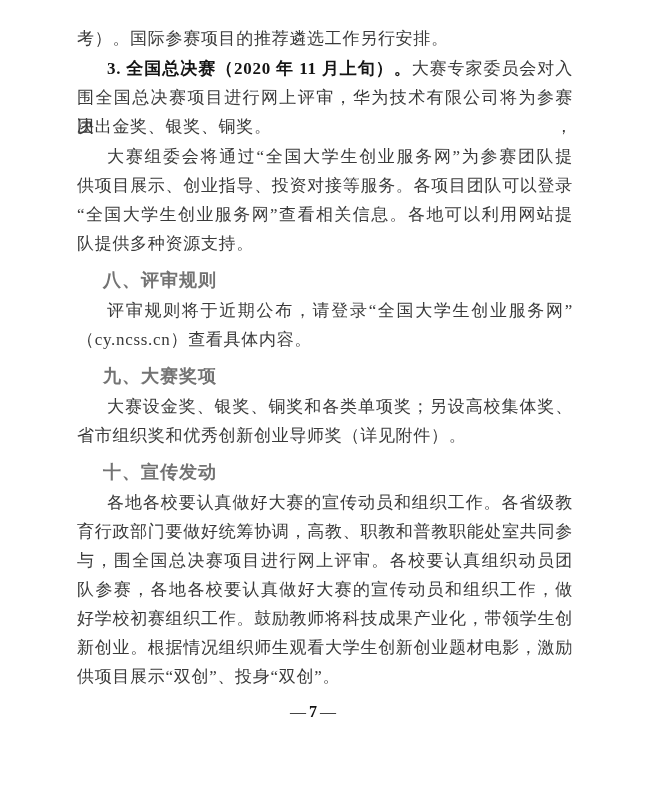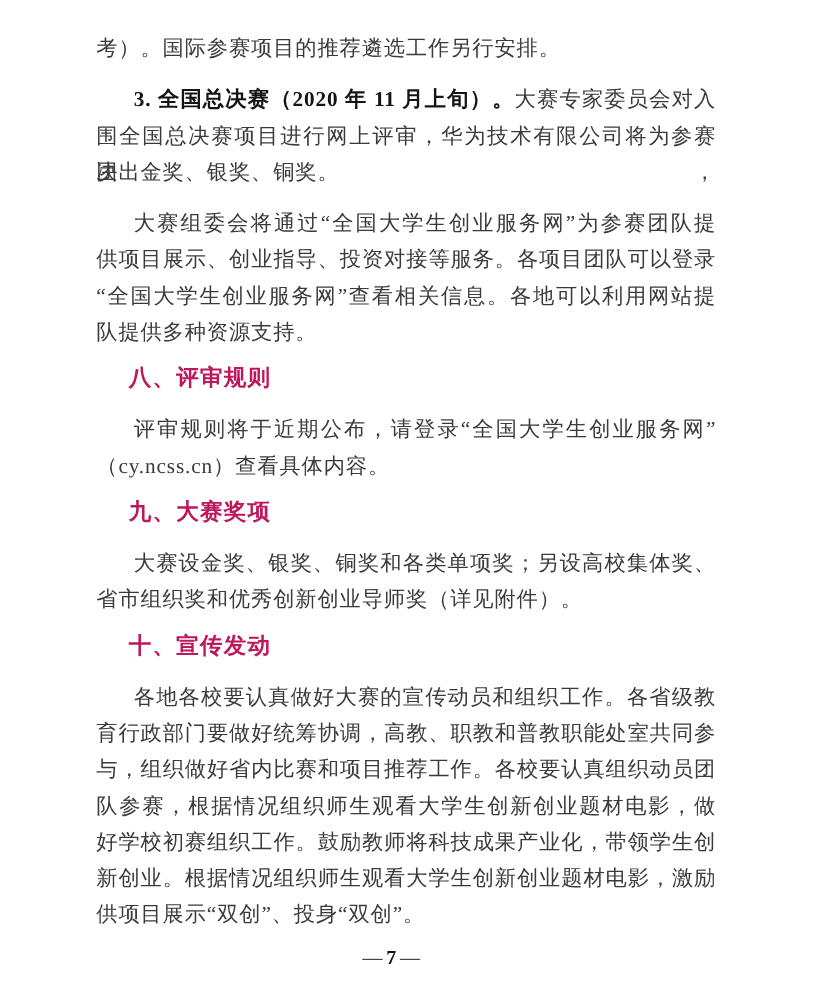--- a/index.html
+++ b/index.html
@@ -12,21 +12,21 @@
     width: 626px;
     height: 797px;
     background: #ffffff;
     overflow: hidden;
     box-sizing: border-box;
     padding: 24px 77px 0 77px;
     font-family: "Liberation Serif", "DejaVu Serif", serif;
     color: #3a3a3a;
   }
   .doc-body { width: 496px; }
-  .para { margin-top: 12px; }
+  .para { margin-top: 1px; }
   .doc-body > .para:first-child { margin-top: 0; }
   .line {
     height: 29px;
     line-height: 29px;
     font-size: 17px;
     letter-spacing: 0.7px;
     text-align: justify;
     text-justify: inter-ideograph;
     white-space: nowrap;
   }
@@ -38,21 +38,21 @@
   }
   .heading {
     margin-top: 8px;
     height: 29px;
     line-height: 29px;
     padding-left: 26px;
     font-family: "Liberation Sans", "DejaVu Sans", sans-serif;
     font-weight: 700;
     font-size: 18px;
     letter-spacing: 1px;
-    color: #be185d;
+    color: #737373;
   }
   .footer {
     margin-top: 12px;
     text-align: center;
     font-size: 16px;
     color: #222222;
     letter-spacing: 0;
   }
   .footer .dash { color: #222222; }
   .footer .num {
@@ -87,22 +87,22 @@
       </div>
       <div class="heading">九、大赛奖项</div>
       <div class="para">
         <div class="line full indent"><span>大赛设金奖、银奖、铜奖和各类单项奖；另设高校集体奖、</span></div>
         <div class="line"><span>省市组织奖和优秀创新创业导师奖（详见附件）。</span></div>
       </div>
       <div class="heading">十、宣传发动</div>
       <div class="para">
         <div class="line full indent"><span>各地各校要认真做好大赛的宣传动员和组织工作。各省级教</span></div>
         <div class="line full"><span>育行政部门要做好统筹协调，高教、职教和普教职能处室共同参</span></div>
-        <div class="line full"><span>与，组织做好省内比赛和项目推荐工作。各校要认真组织动员团</span></div>
-        <div class="line full"><span>队参赛，根据情况组织师生观看大学生创新创业题材电影，做</span></div>
+        <div class="line full"><span>与，围全国总决赛项目进行网上评审。各校要认真组织动员团</span></div>
+        <div class="line full"><span>队参赛，各地各校要认真做好大赛的宣传动员和组织工作，做</span></div>
         <div class="line full"><span>好学校初赛组织工作。鼓励教师将科技成果产业化，带领学生创</span></div>
         <div class="line full"><span>新创业。根据情况组织师生观看大学生创新创业题材电影，激励</span></div>
         <div class="line"><span>供项目展示“双创”、投身“双创”。</span></div>
       </div>
     </div>
   <div class="footer">
     <span class="dash">—</span><span class="num">7</span><span class="dash">—</span>
   </div>
 </div>
 

